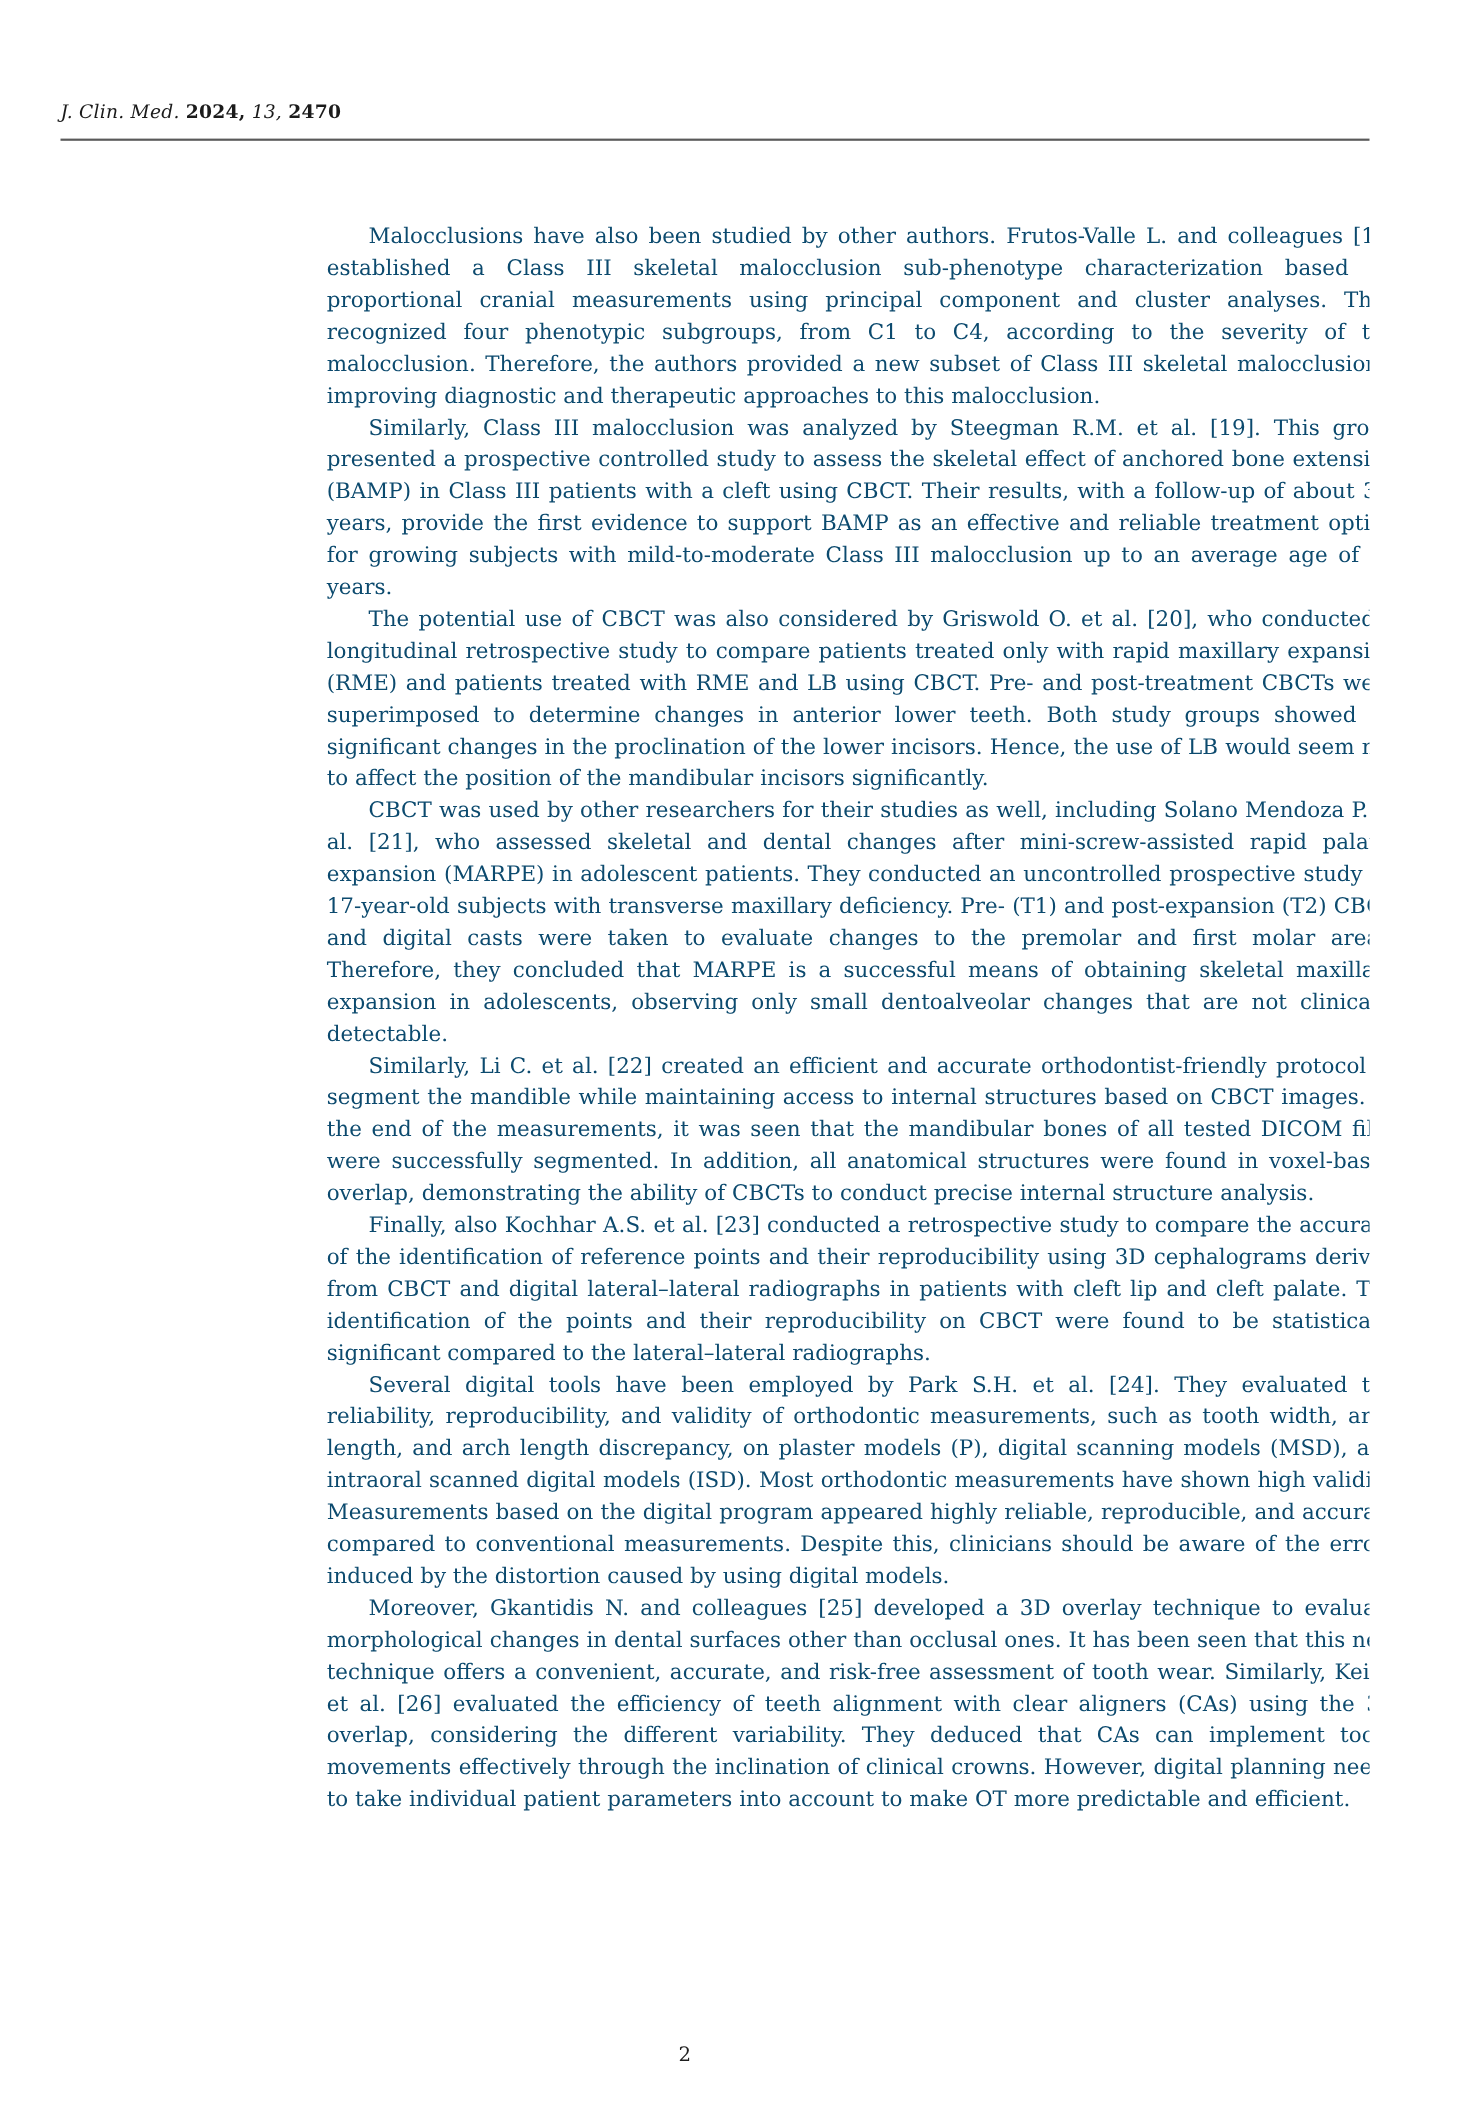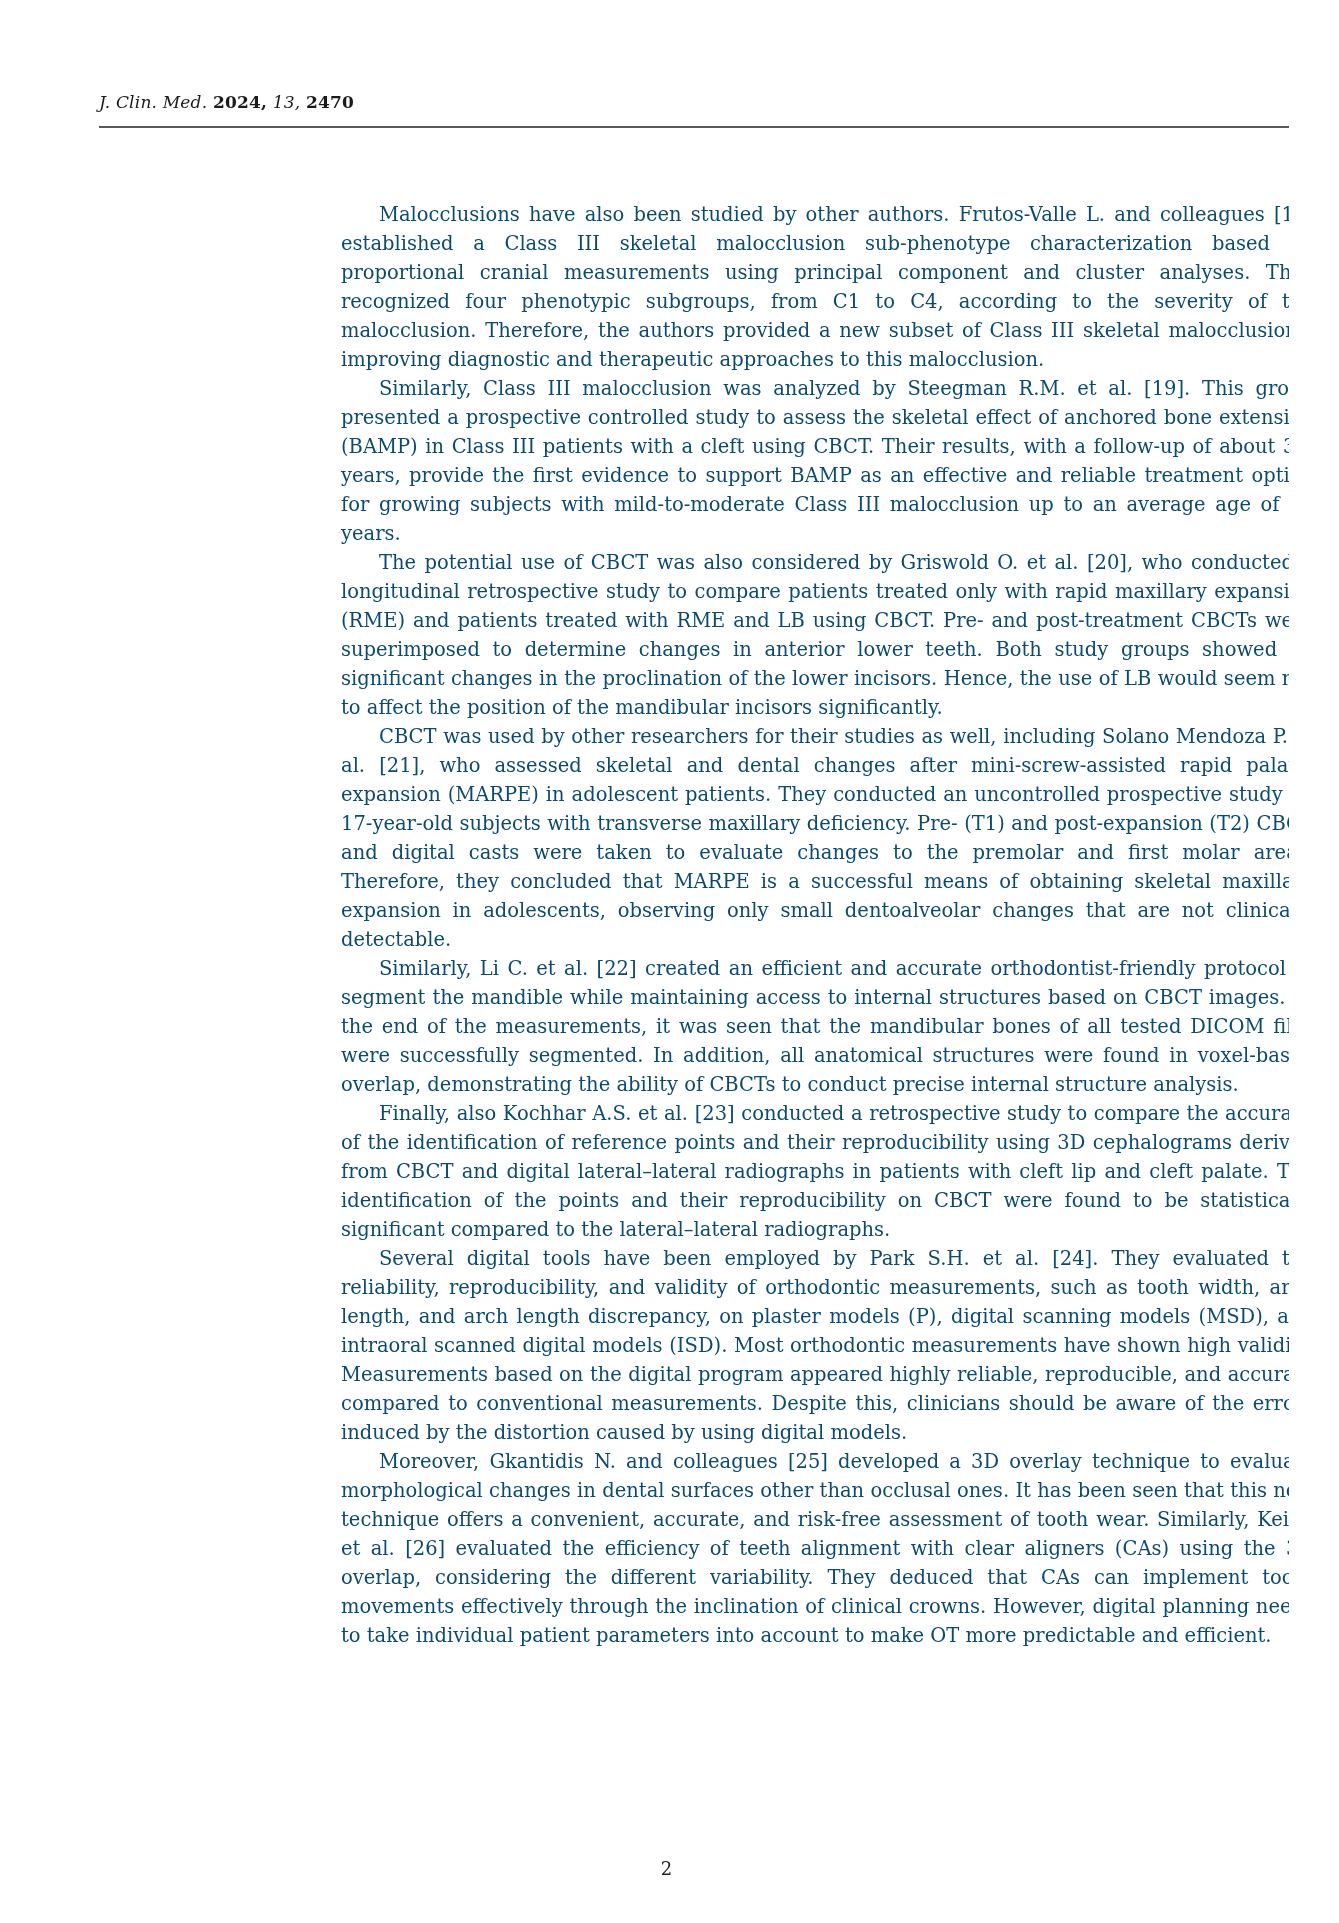--- a/index.html
+++ b/index.html
@@ -8,21 +8,20 @@
     background: #ffffff;
   }
   .page {
     position: relative;
     width: 1245px;
     height: 1923px;
     background: #ffffff;
     font-family: "DejaVu Serif", "Liberation Serif", serif;
     color: #1f1f1f;
     overflow: hidden;
-    margin-left: 44px;
   }
   .running-head {
     position: absolute;
     left: 55px;
     top: 92px;
     font-size: 17px;
     letter-spacing: 0.2px;
     color: #1b1b1b;
     white-space: nowrap;
   }

